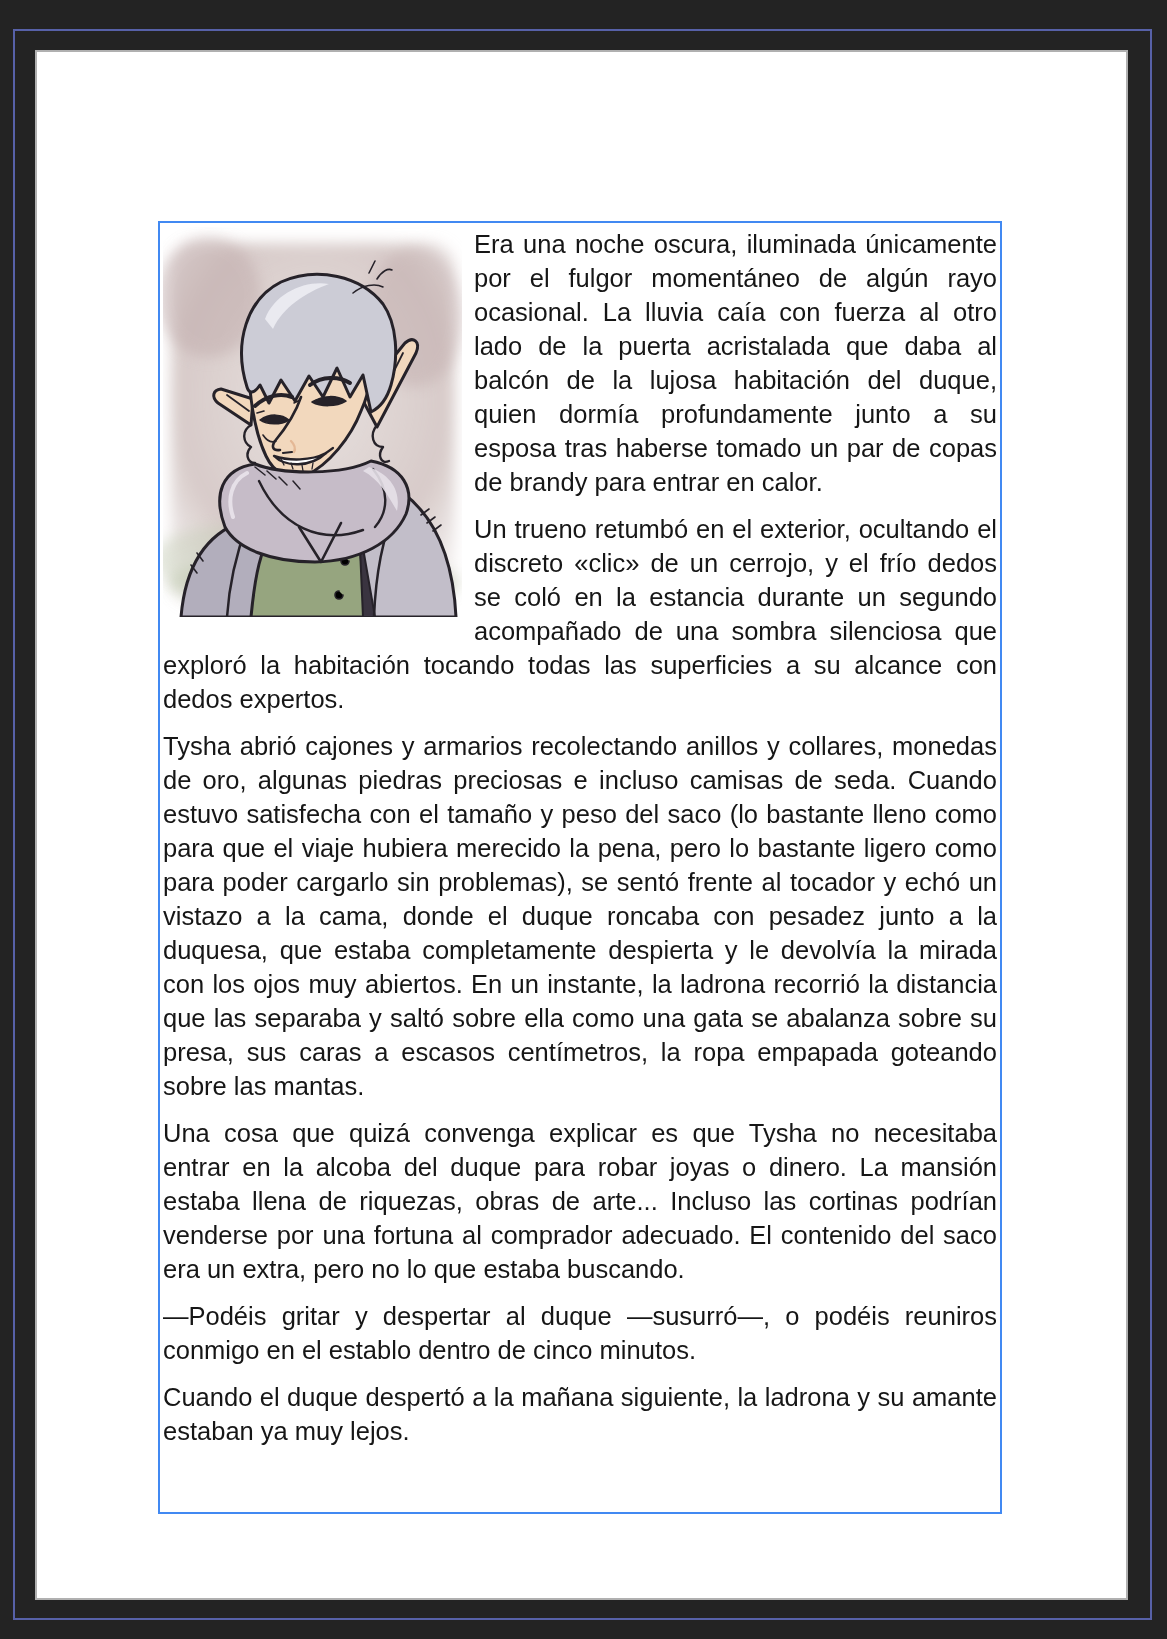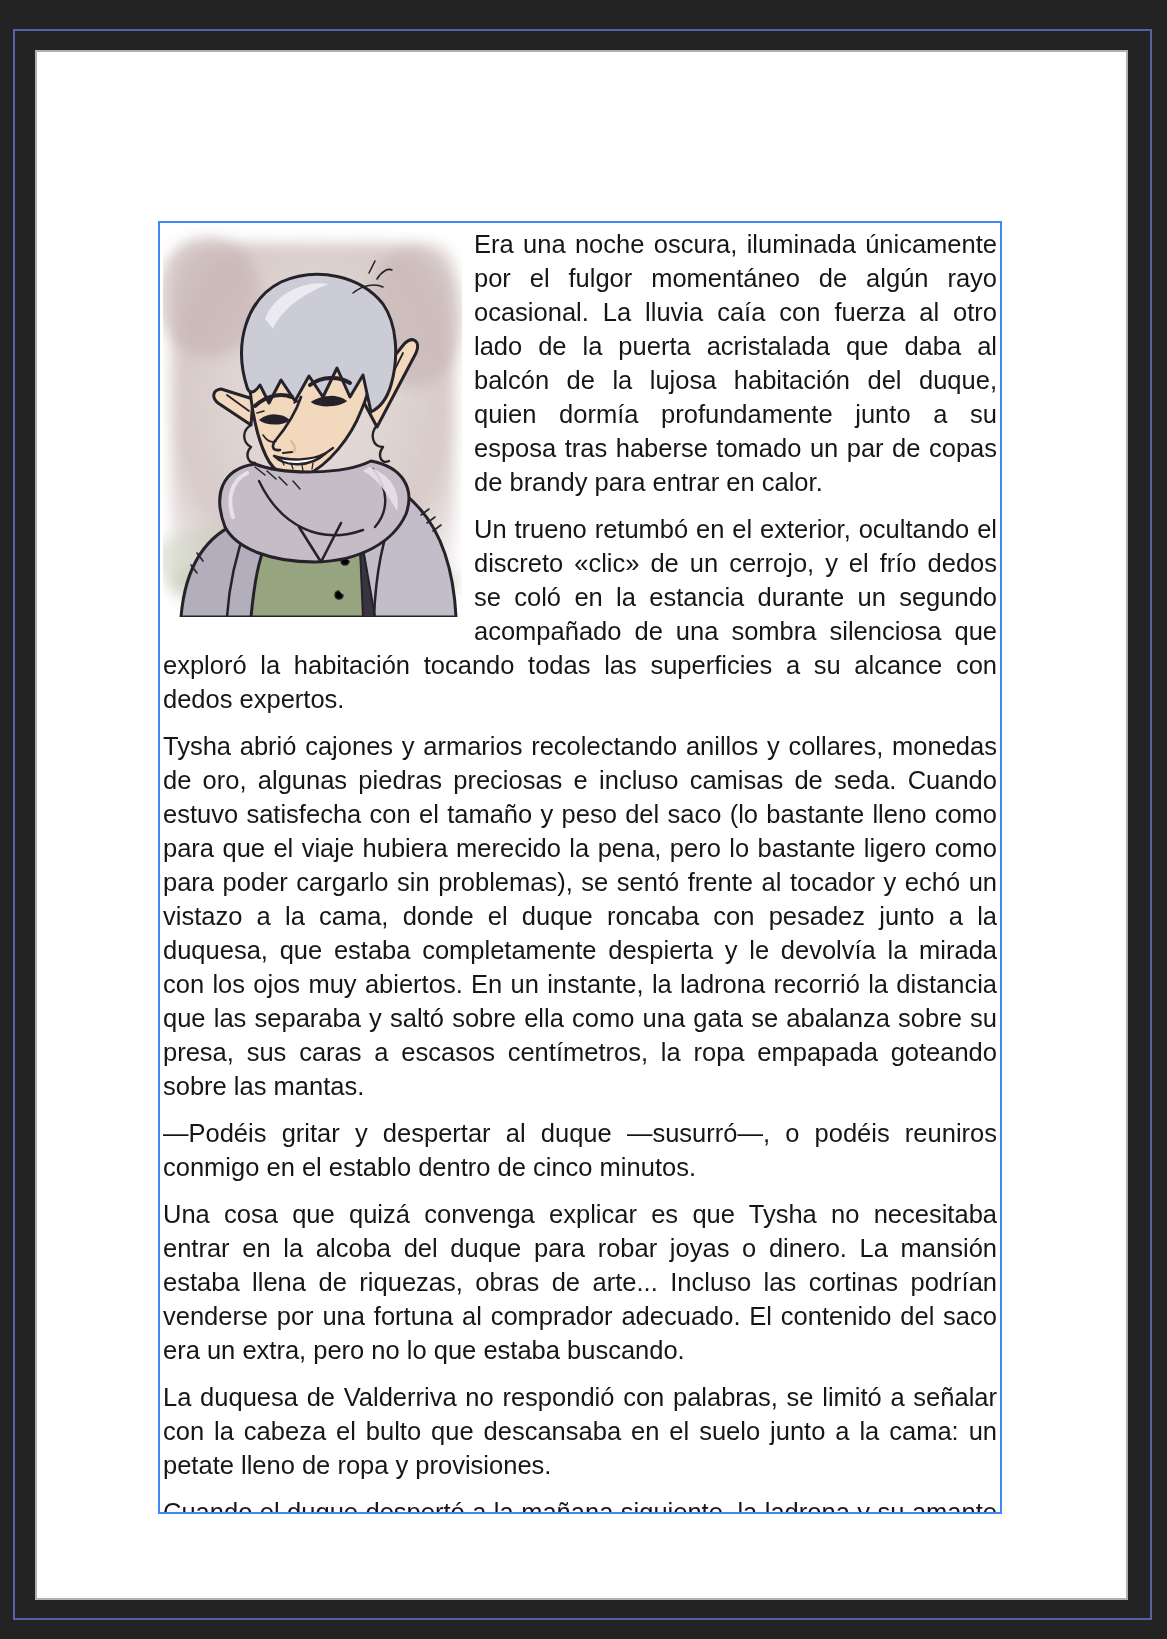--- a/index.html
+++ b/index.html
@@ -148,19 +148,18 @@
           <path d="M136,300 L158,335 L178,296" fill="none" stroke-width="2.6"></path>
           <path d="M206,240 C228,248 238,264 234,284 C226,270 216,252 200,244 Z" fill="var(--scarf-hi)" stroke="none" opacity="0.9"></path>
           <path d="M70,290 C64,272 68,254 84,246" fill="none" stroke="var(--scarf-hi)" stroke-width="4"></path>
         </g>
       </svg>
     </div>
 
     <p>Era una noche oscura, iluminada únicamente por el fulgor momentáneo de algún rayo ocasional. La lluvia caía con fuerza al otro lado de la puerta acristalada que daba al balcón de la lujosa habitación del duque, quien dormía profundamente junto a su esposa tras haberse tomado un par de copas de brandy para entrar en calor.</p>
     <p>Un trueno retumbó en el exterior, ocultando el discreto «clic» de un cerrojo, y el frío dedos se coló en la estancia durante un segundo acompañado de una sombra silenciosa que exploró la habitación tocando todas las superficies a su alcance con dedos expertos.</p>
     <p>Tysha abrió cajones y armarios recolectando anillos y collares, monedas de oro, algunas piedras preciosas e incluso camisas de seda. Cuando estuvo satisfecha con el tamaño y peso del saco (lo bastante lleno como para que el viaje hubiera merecido la pena, pero lo bastante ligero como para poder cargarlo sin problemas), se sentó frente al tocador y echó un vistazo a la cama, donde el duque roncaba con pesadez junto a la duquesa, que estaba completamente despierta y le devolvía la mirada con los ojos muy abiertos. En un instante, la ladrona recorrió la distancia que las separaba y saltó sobre ella como una gata se abalanza sobre su presa, sus caras a escasos centímetros, la ropa empapada goteando sobre las mantas.</p>
+    <p>Una cosa que quizá convenga explicar es que Tysha no necesitaba entrar en la alcoba del duque para robar joyas o dinero. La mansión estaba llena de riquezas, obras de arte... Incluso las cortinas podrían venderse por una fortuna al comprador adecuado. El contenido del saco era un extra, pero no lo que estaba buscando.</p>
     <p>—Podéis gritar y despertar al duque —susurró—, o podéis reuniros conmigo en el establo dentro de cinco minutos.</p>
-    <p>Una cosa que quizá convenga explicar es que Tysha no necesitaba entrar en la alcoba del duque para robar joyas o dinero. La mansión estaba llena de riquezas, obras de arte... Incluso las cortinas podrían venderse por una fortuna al comprador adecuado. El contenido del saco era un extra, pero no lo que estaba buscando.</p>
-    <p>La duquesa de Valderriva no respondió con palabras, se limitó a señalar con la cabeza el bulto que descansaba en el suelo junto a la cama: un petate lleno de ropa y provisiones.</p>
     <p>Cuando el duque despertó a la mañana siguiente, la ladrona y su amante estaban ya muy lejos.</p>
 
   </div>
 </div>
 
 </body></html>

